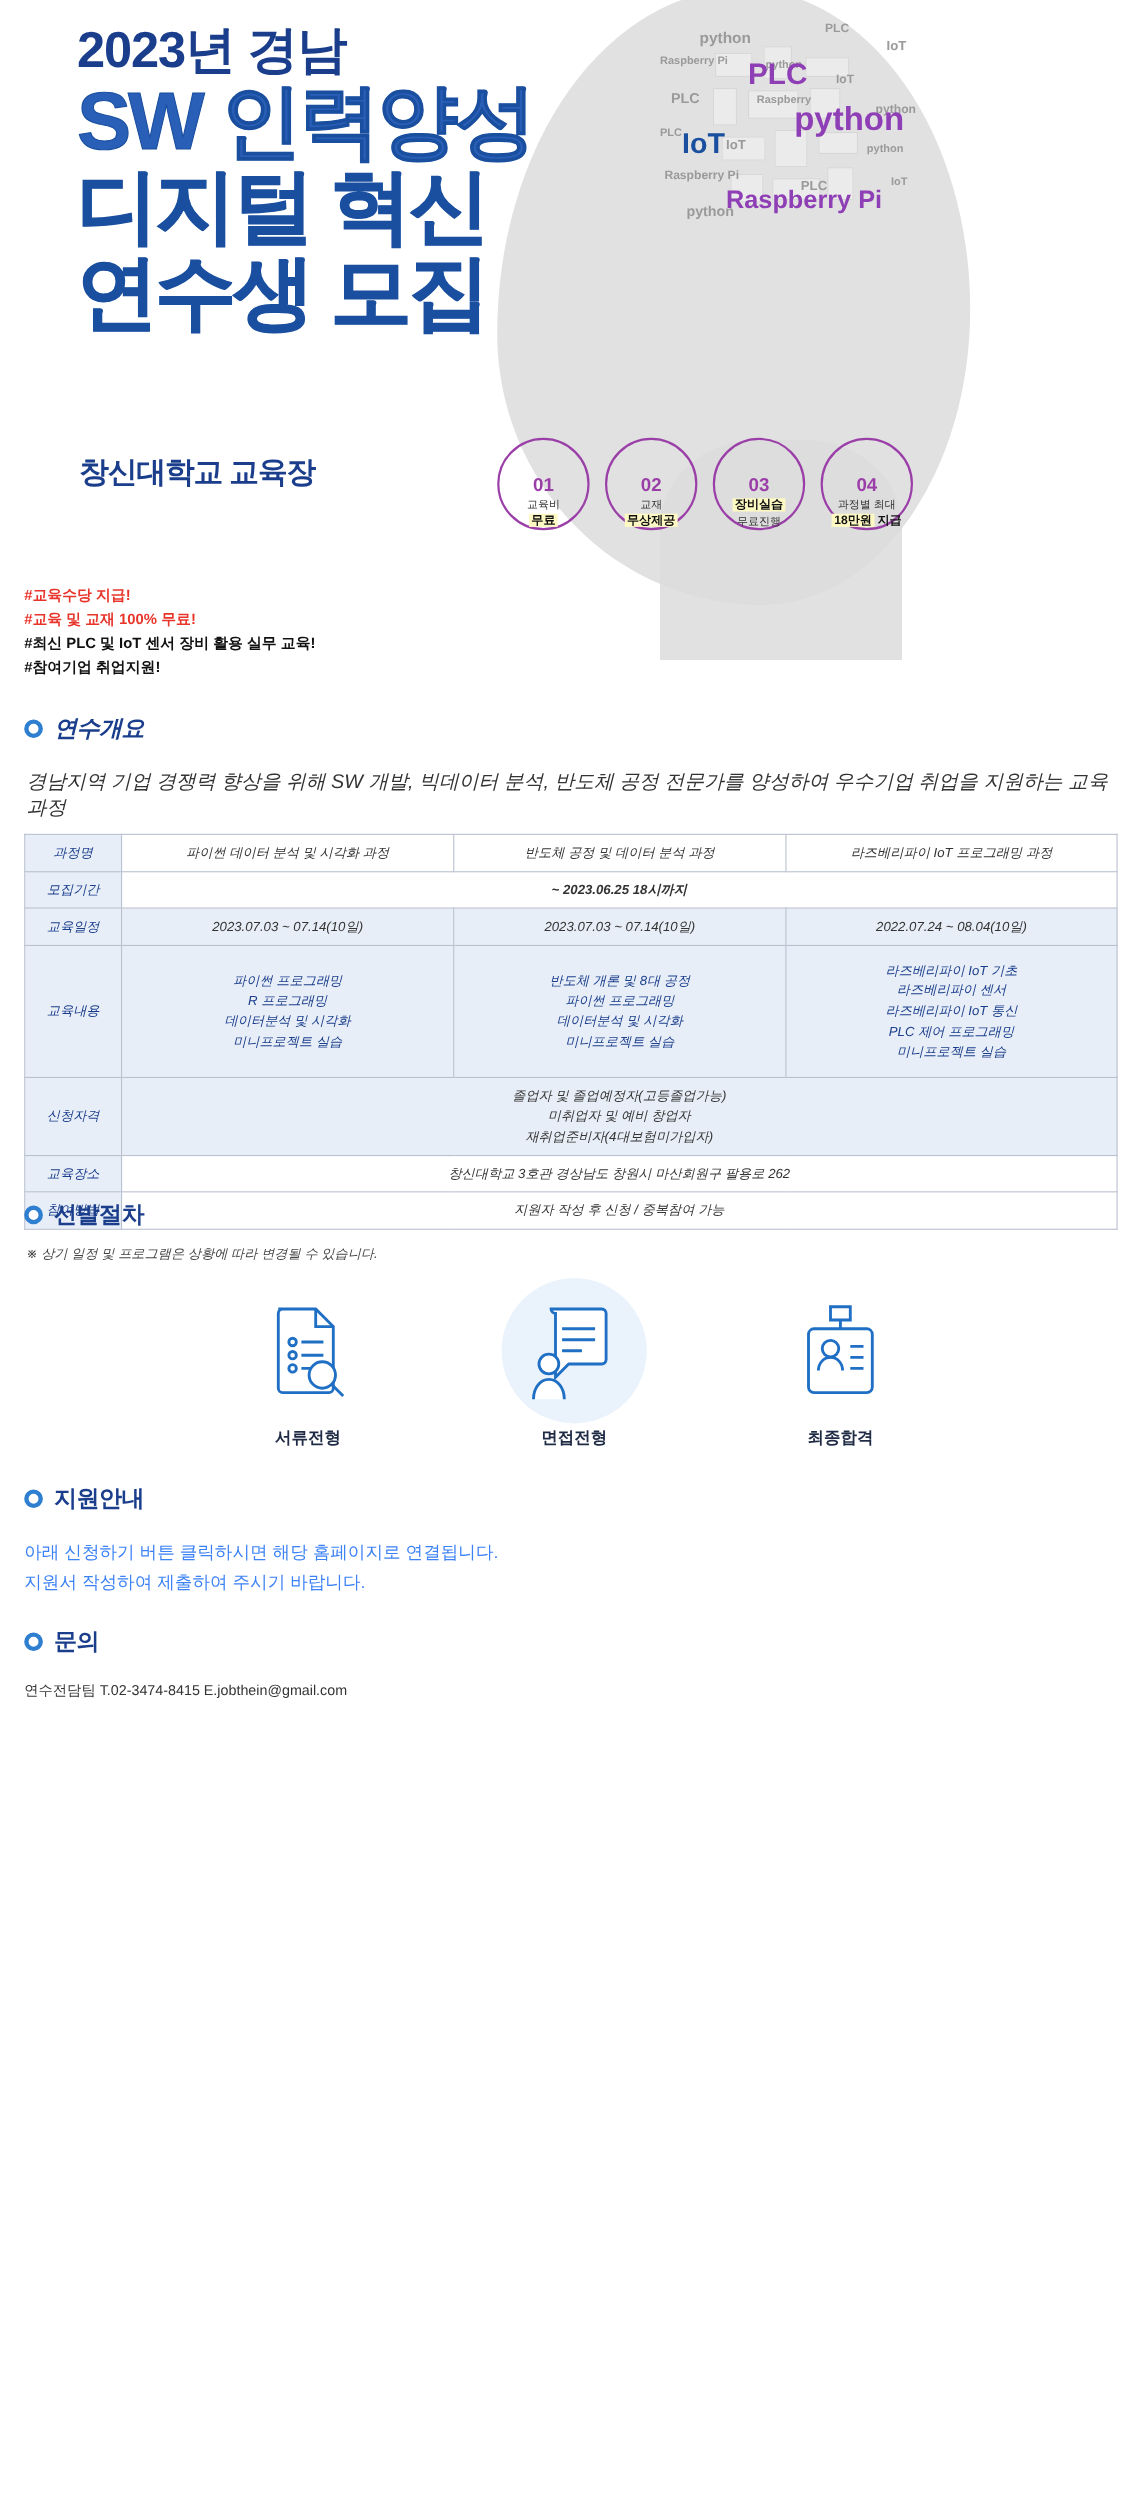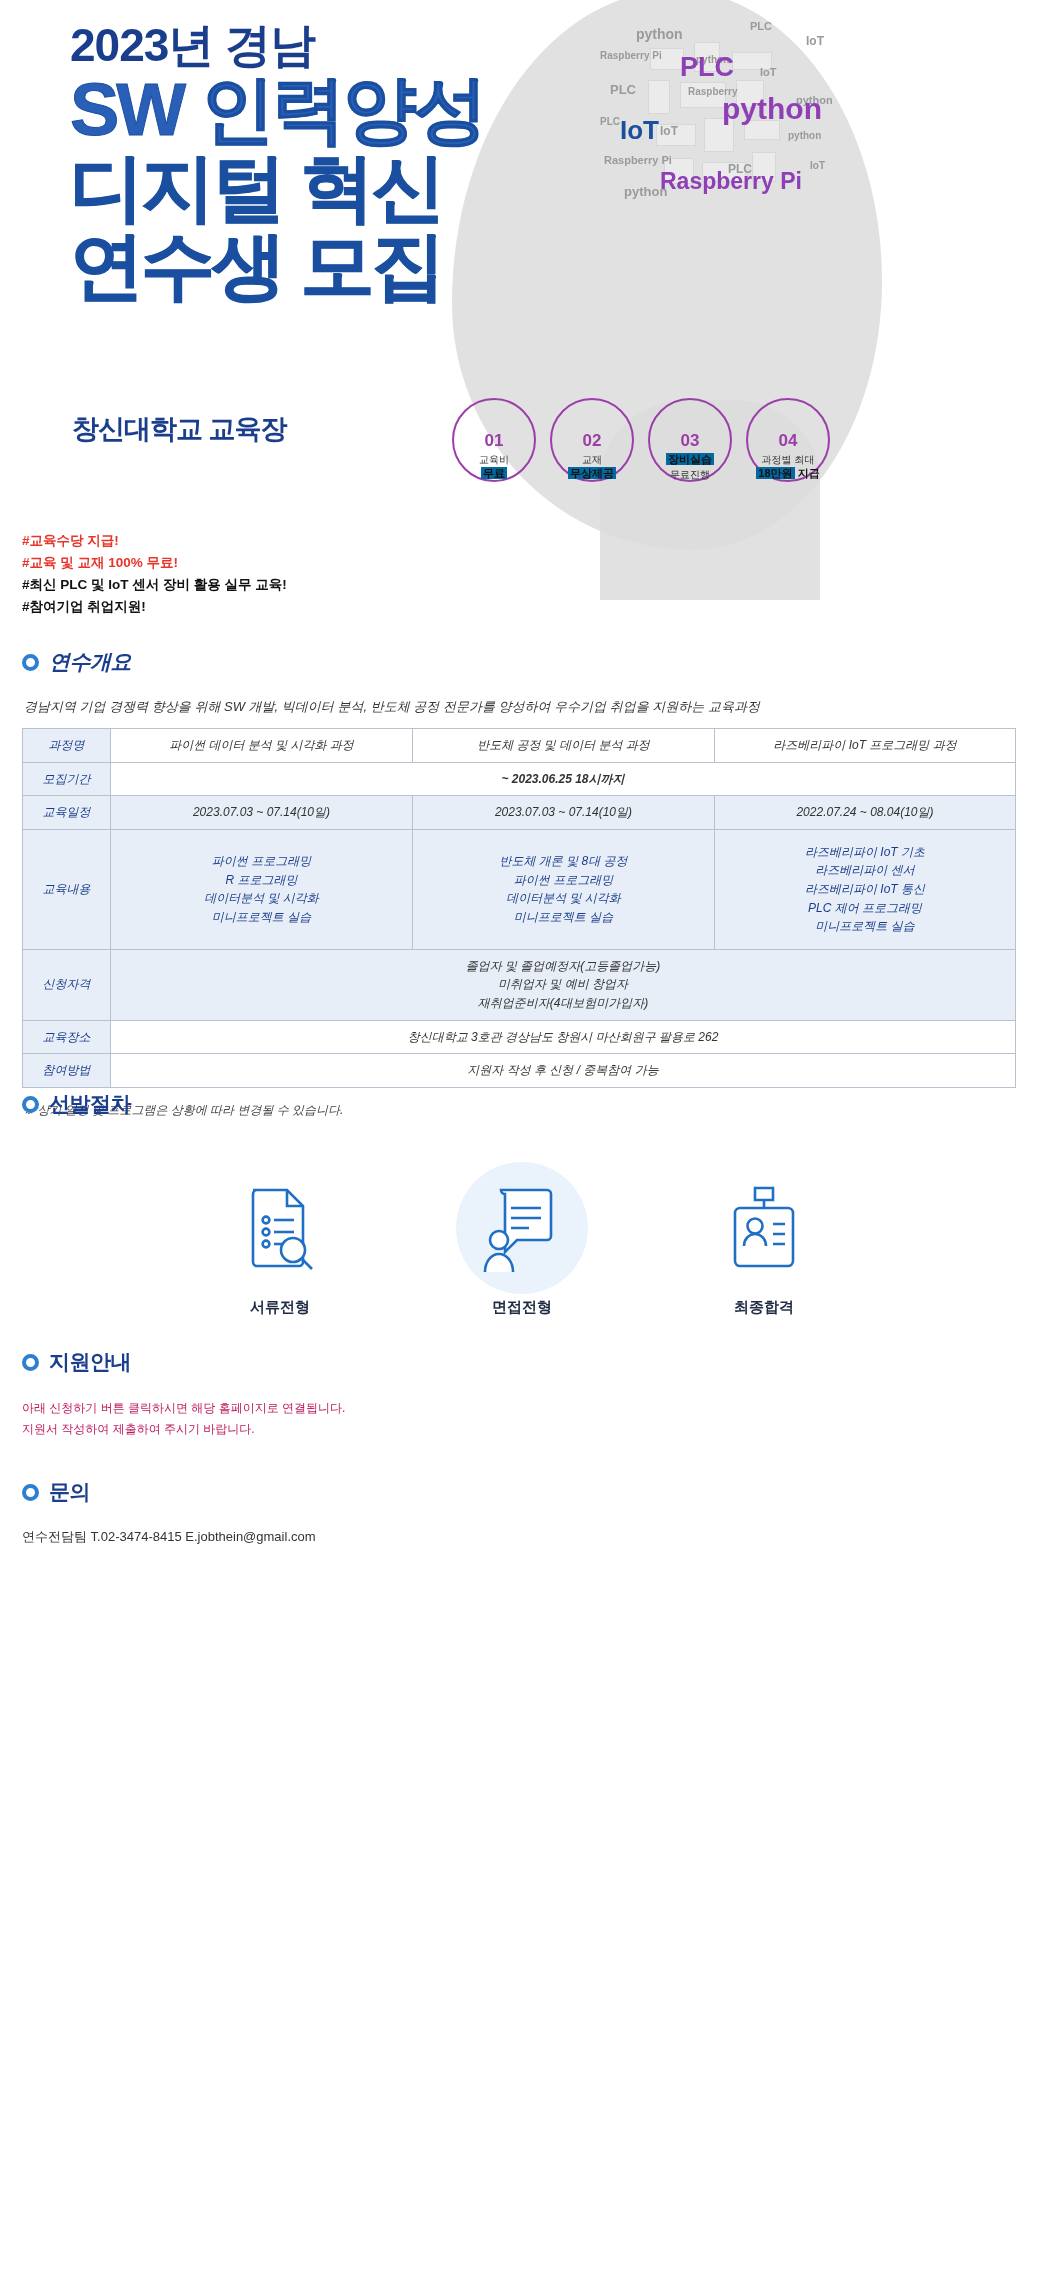--- a/index.html
+++ b/index.html
@@ -92,41 +92,41 @@
   .badges { position: absolute; left: 452px; top: 398px; display: flex; gap: 14px; }
   .badge {
     width: 84px; height: 84px; border-radius: 50%;
     border: 2px solid #9b3fa8;
     display: flex; flex-direction: column; align-items: center; justify-content: flex-end;
     text-align: center;
   }
   .badge .num { font-size: 17px; font-weight: bold; color: #9b3fa8; line-height: 1.1; }
   .badge .lbl { font-size: 10px; color: #333; margin-top: 3px; line-height: 1.1; }
   .badge .hl  { font-size: 11px; font-weight: bold; color: #111; margin-top: 2px; line-height: 1.2; }
-  .badge .hl em { font-style: normal; background: #0369a1; padding: 0 2px; }
+  .badge .hl em { font-style: normal; background: #fef9c3; padding: 0 2px; }
 
   
   .hashtags { position: absolute; left: 22px; top: 530px; }
   .hashtags .red { color: #e8352b; font-size: 13.5px; font-weight: bold; line-height: 1.63; }
   .hashtags .blk { color: #111; font-size: 13.5px; font-weight: bold; line-height: 1.63; }
 
   
   .section-head { display: flex; align-items: center; gap: 10px; }
   .bullet {
     width: 17px; height: 17px; border-radius: 50%;
     border: 4px solid #2f7fd1; background: #ffffff;
     flex: 0 0 auto;
   }
   .section-head .h {
     font-size: 21px; font-weight: bold; color: #1a3e8c; letter-spacing: -0.5px;
   }
 
   
   .sec-overview { position: absolute; left: 22px; top: 648px; width: 1000px; font-style: italic; }
-  .lead { font-size: 13px; color: #333; margin: 22px 0 12px 2px; }
+  .lead { font-size: 18px; color: #333; margin: 22px 0 12px 2px; }
 
   table.info {
     width: 993px; border-collapse: collapse; table-layout: fixed;
     font-size: 12px; color: #333;
   }
   table.info td {
     border: 1px solid #b9c0cf;
     padding: 7px 6px;
     text-align: center;
     vertical-align: middle;
@@ -146,21 +146,21 @@
   .step { width: 180px; text-align: center; position: relative; }
   .step .circle-bg {
     position: absolute; left: 50%; top: -16px; transform: translateX(-50%);
     width: 132px; height: 132px; border-radius: 50%; background: #eaf2fb;
   }
   .step .icon { position: relative; height: 104px; display: flex; align-items: center; justify-content: center; }
   .step .cap { margin-top: 16px; font-size: 15px; font-weight: bold; color: #1f2a44; }
 
   
   .sec-guide { position: absolute; left: 22px; top: 1348px; width: 1000px; }
-  .guide-body { margin-top: 22px; font-size: 12px; color: #be185d; line-height: 1.75; }
+  .guide-body { margin-top: 22px; font-size: 16px; color: #3b82f6; line-height: 1.75; }
 
   
   .sec-contact { position: absolute; left: 22px; top: 1478px; width: 1000px; }
   .contact-body { margin-top: 22px; font-size: 13px; color: #333; }
 </style>
 </head>
 <body>
 
 <div class="page">
 

